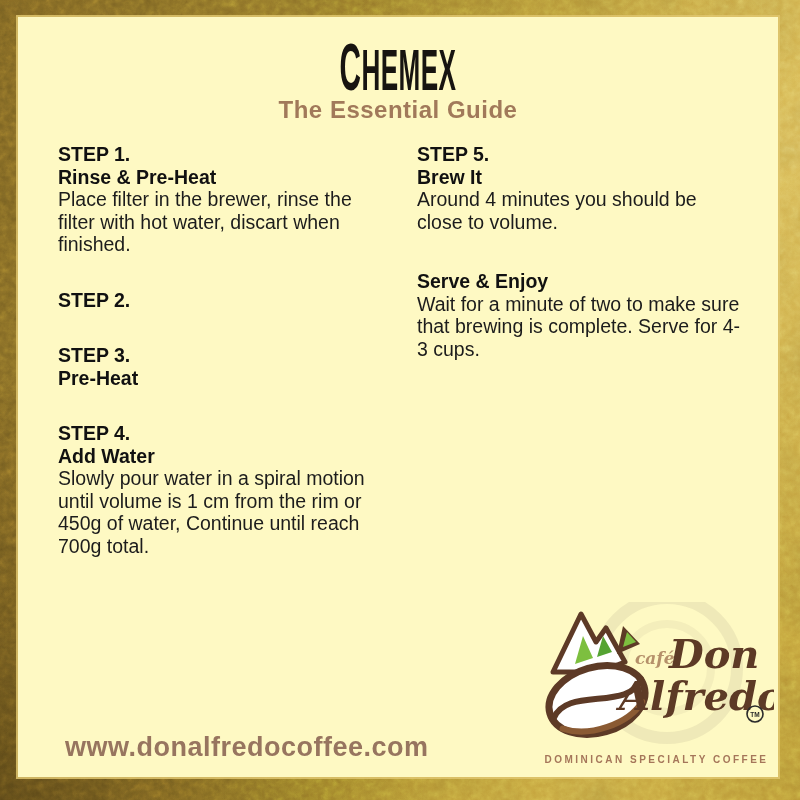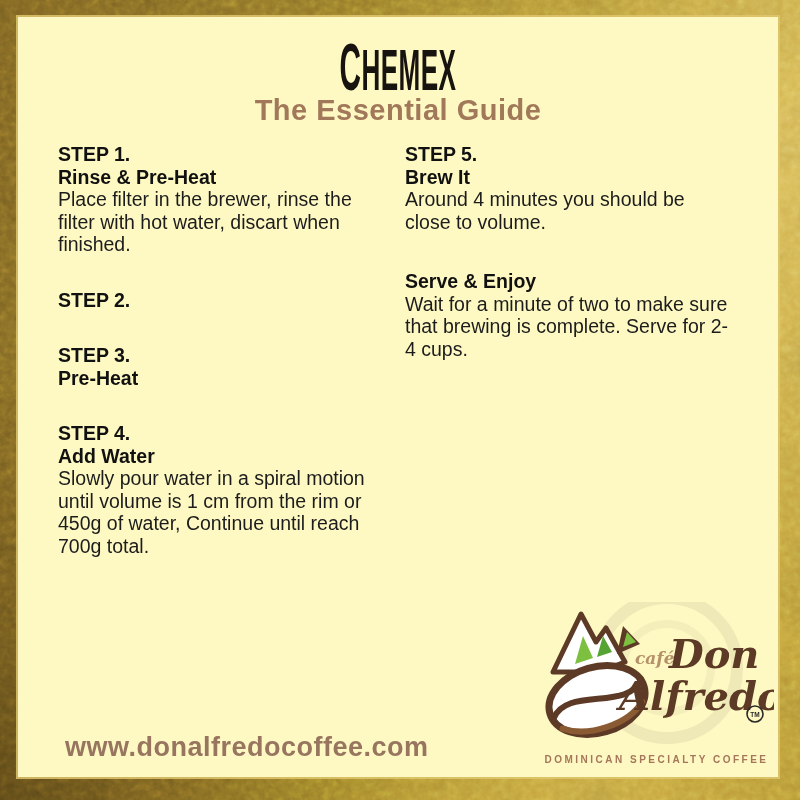--- a/index.html
+++ b/index.html
@@ -23,27 +23,27 @@
     background:#fef9c3;box-shadow:0 0 0 2px rgba(223,198,110,.85);
   }
   
   .page-title{
     margin:22px 0 0 0;height:56px;line-height:56px;text-align:center;
     font-size:58px;font-weight:bold;color:#171410;letter-spacing:1px;
     transform:scaleX(0.45);transform-origin:center;white-space:nowrap;
   }
   .page-title::first-letter{font-size:66px;}
   .page-subtitle{
-    margin:0;text-align:center;font-size:29px;line-height:30px;
+    margin:0;text-align:center;font-size:24px;line-height:30px;
     font-weight:bold;color:#a1795a;letter-spacing:.5px;
   }
   
   .columns{display:flex;margin:18px 0 0 40px;}
   .col{display:block;}
-  .col-left{width:335px;margin-right:12px;}
+  .col-left{width:335px;margin-right:24px;}
   .col-right{width:330px;}
   .step{margin:0 0 33px 0;color:#1c1c1c;font-size:19.5px;line-height:22.5px;}
   .step-label,.step-heading{font-weight:bold;color:#111;}
   .step-body{font-weight:normal;}
   
   .website{
     position:absolute;left:47px;bottom:14px;font-size:27px;font-weight:bold;
     color:#97755f;letter-spacing:.5px;
   }
   .logo{position:absolute;right:4px;bottom:12px;width:235px;text-align:center;}
@@ -100,21 +100,21 @@
       </article>
     </div>
     <div class="col col-right">
       <article class="step" style="margin-bottom:37px;">
         <div class="step-label">STEP 5.</div>
         <div class="step-heading">Brew It</div>
         <div class="step-body">Around 4 minutes you should be close to volume.</div>
       </article>
       <article class="step">
         <div class="step-heading">Serve &amp; Enjoy</div>
-        <div class="step-body">Wait for a minute of two to make sure that brewing is complete. Serve for 2-4 cups.</div>
+        <div class="step-body">Wait for a minute of two to make sure that brewing is complete. Serve for 4-3 cups.</div>
       </article>
     </div>
   </div>
 
   <div class="website">www.donalfredocoffee.com</div>
 
   <div class="logo">
     <svg width="235" height="150" viewBox="0 0 235 150" aria-hidden="false">
 
       <g>

